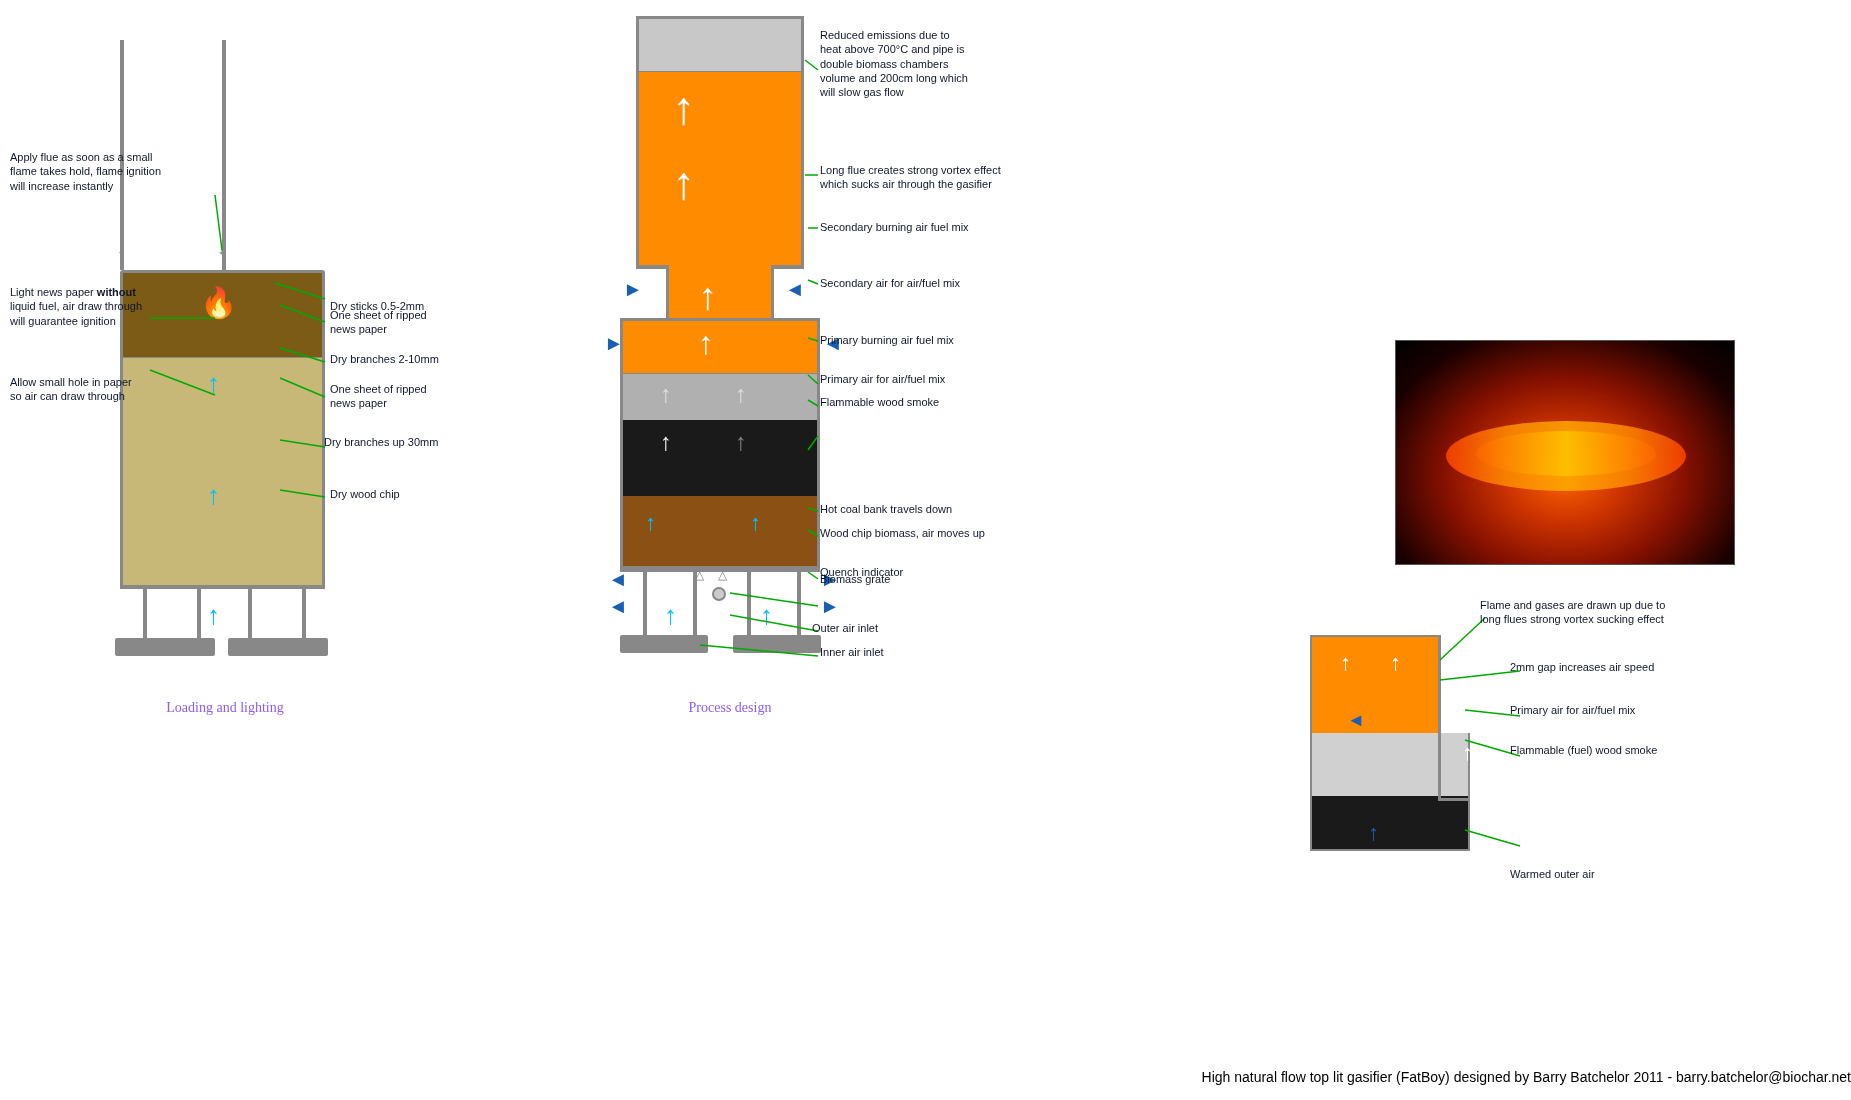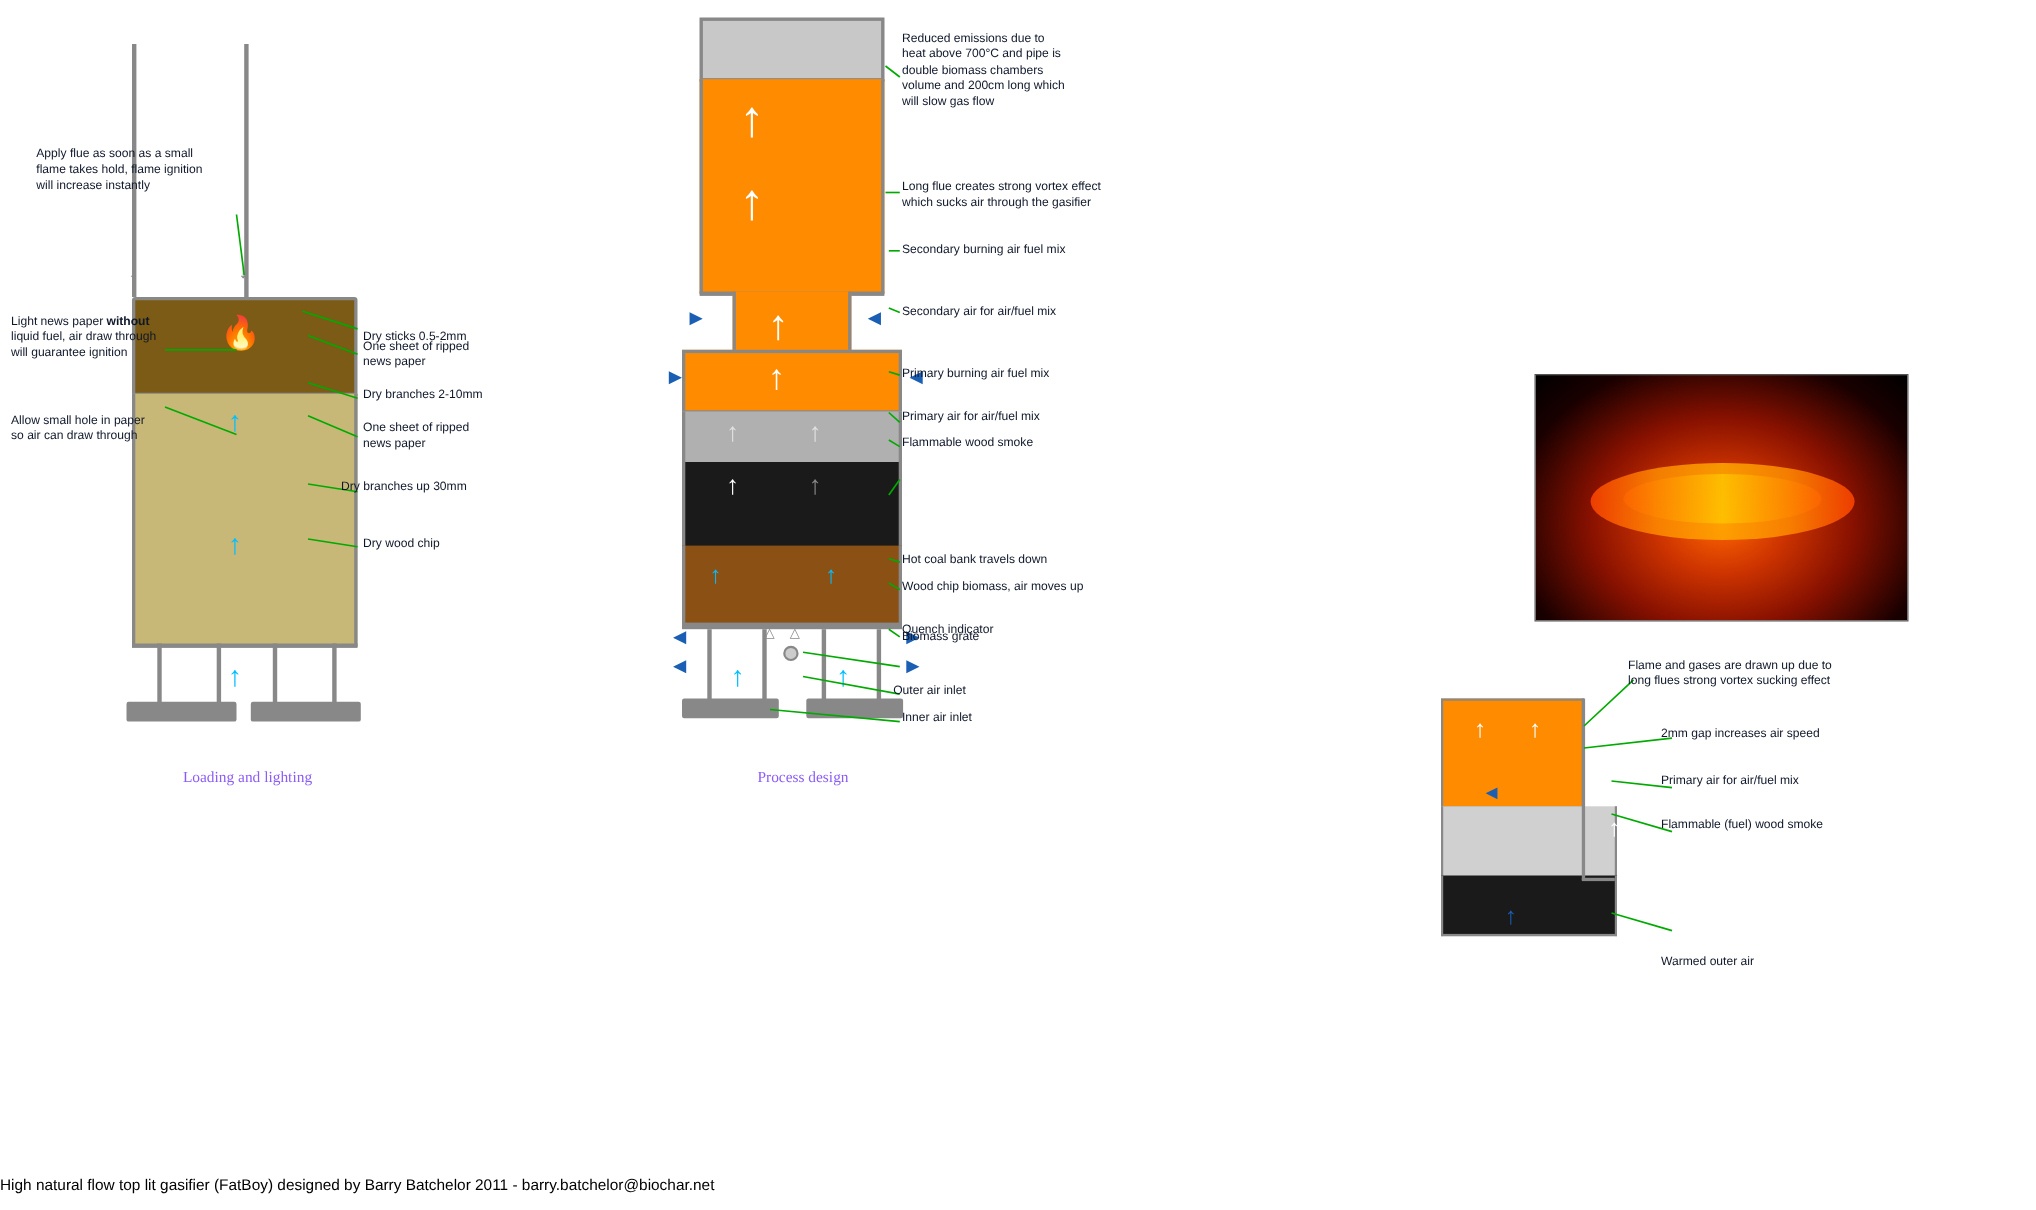--- a/index.html
+++ b/index.html
@@ -27,21 +27,21 @@
       color: #0f172a;
       line-height: 1.3;
     }
 
     
     .footer-text {
       position: absolute;
       bottom: 15px;
       left: 0;
       width: 100%;
-      text-align: left;
+      text-align: right;
       font-size: 14px;
       color: #000;
     }
 
     
     .caption {
       position: absolute;
       font-size: 14px;
       text-align: center;
       color: #8b5cf6;
@@ -228,37 +228,37 @@
 
   <line x1="818" y1="656" x2="700" y2="645" stroke="#00AA00" stroke-width="1.5"></line>
 
   <line x1="1485" y1="618" x2="1440" y2="660" stroke="#00AA00" stroke-width="1.5"></line>
   <line x1="1520" y1="671" x2="1440" y2="680" stroke="#00AA00" stroke-width="1.5"></line>
   <line x1="1520" y1="716" x2="1465" y2="710" stroke="#00AA00" stroke-width="1.5"></line>
   <line x1="1520" y1="756" x2="1465" y2="740" stroke="#00AA00" stroke-width="1.5"></line>
   <line x1="1520" y1="846" x2="1465" y2="830" stroke="#00AA00" stroke-width="1.5"></line>
 </svg>
 
-<div class="label" style="left:10px; top:133px; width:215px;margin-left:23px;">
+<div class="label" style="left:10px; top:150px; width:215px;">
   Apply flue as soon as a small<br>flame takes hold, flame ignition<br>will increase instantly
 </div>
 
 <div class="label" style="left:10px; top:285px; width:215px;">
   Light news paper <strong>without</strong><br>liquid fuel, air draw through<br>will guarantee ignition
 </div>
 
 <div class="label" style="left:10px; top:375px; width:215px;">
   Allow small hole in paper<br>so air can draw through
 </div>
 
 <div class="label" style="left:330px; top:299px;">Dry sticks 0.5-2mm</div>
 <div class="label" style="left:330px; top:308px;">One sheet of ripped<br>news paper</div>
 <div class="label" style="left:330px; top:352px;">Dry branches 2-10mm</div>
 <div class="label" style="left:330px; top:382px;">One sheet of ripped<br>news paper</div>
-<div class="label" style="left:310px; top:435px;">Dry branches up 30mm</div>
+<div class="label" style="left:324px; top:435px;">Dry branches up 30mm</div>
 <div class="label" style="left:330px; top:487px;">Dry wood chip</div>
 
 <div class="label" style="left:820px; top:28px; width:320px;">
   Reduced emissions due to<br>heat above 700°C and pipe is<br>double biomass chambers<br>volume and 200cm long which<br>will slow gas flow
 </div>
 
 <div class="label" style="left:820px; top:163px; width:330px;">
   Long flue creates strong vortex effect<br>which sucks air through the gasifier
 </div>
 

